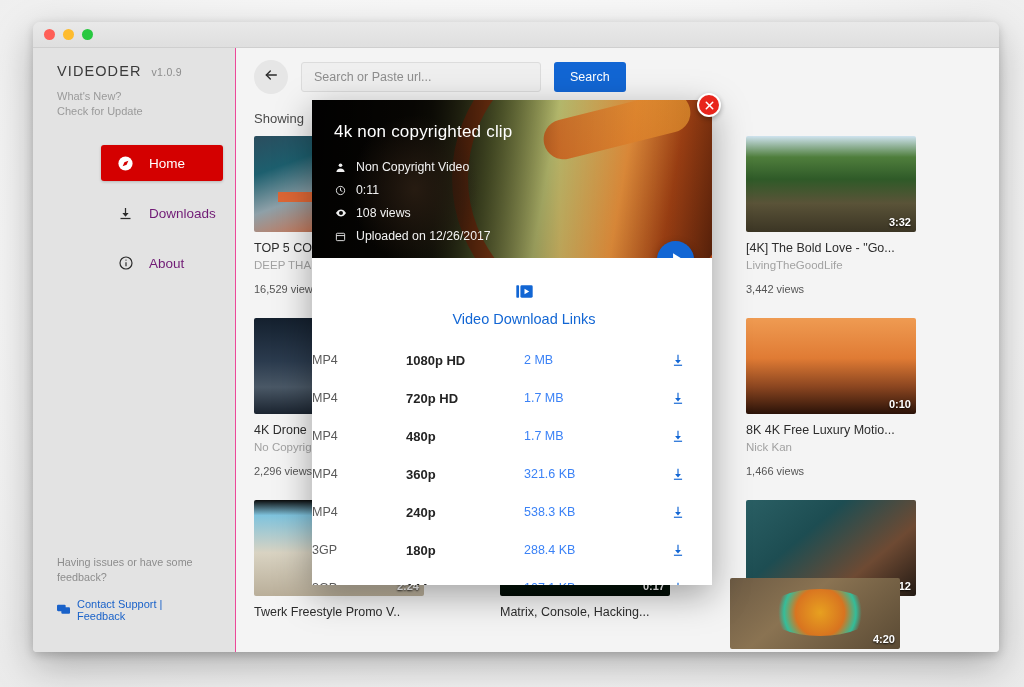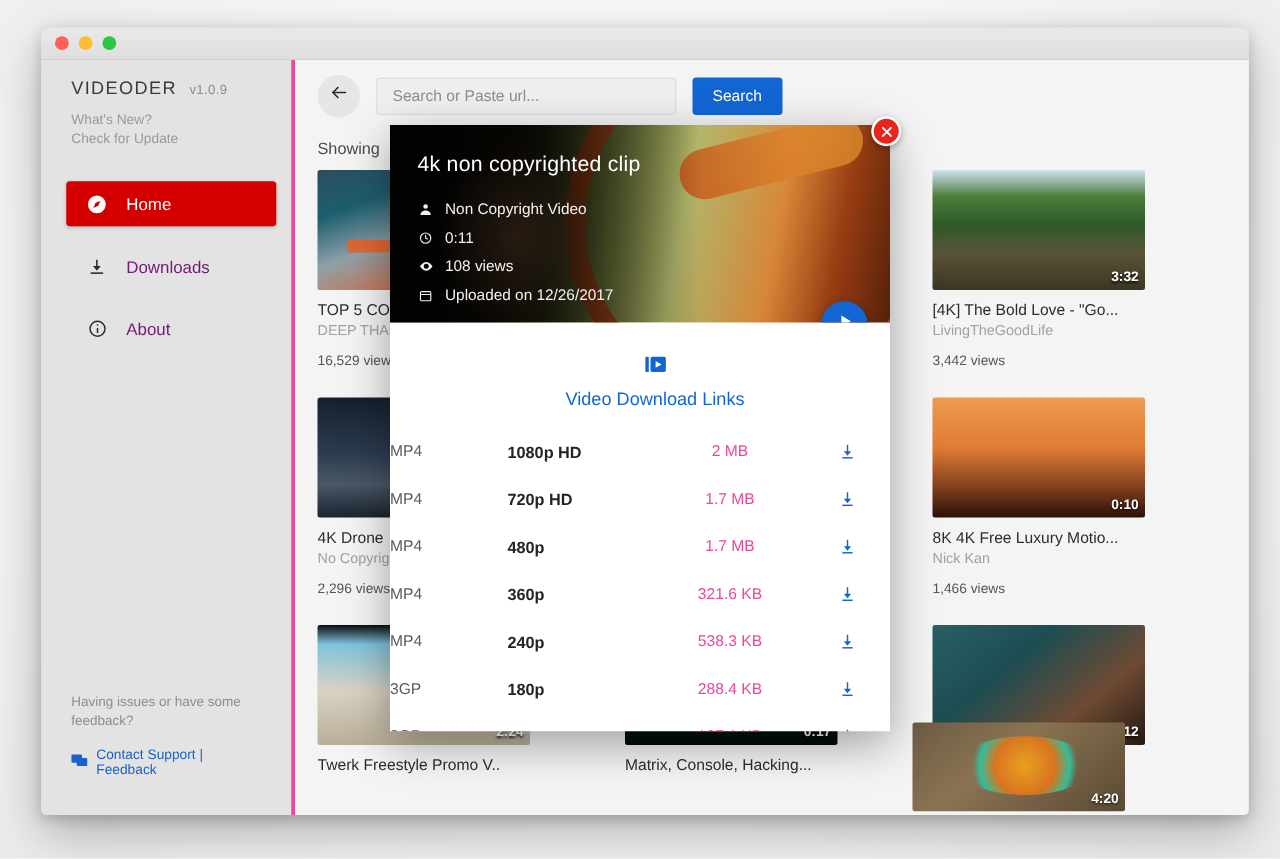--- a/index.html
+++ b/index.html
@@ -36,29 +36,29 @@
   .dot { width: 11px; height: 11px; border-radius: 50%; margin-right: 8px; }
   .dot.red { background: #ff5f57; }
   .dot.yellow { background: #febc2e; }
   .dot.green { background: #28c840; }
 
   .appbody { position: absolute; top: 26px; left: 0; right: 0; bottom: 0; display: flex; }
 
   
   .sidebar {
     width: 203px; background: #e3e3e3; position: relative;
-    border-right: 3px solid #ec4899;
+    border-right: 1px solid #ec4899;
     display: flex; flex-direction: column;
   }
   .brand { padding: 15px 0 0 24px; display: flex; align-items: baseline; gap: 10px; }
   .brand-name { font-size: 14.5px; letter-spacing: 1.1px; color: #3a3a3a; font-weight: 400; }
   .brand-ver { font-size: 10.5px; color: #8c8c8c; letter-spacing: .3px; }
   .sublinks { padding: 10px 0 0 24px; }
   .sublinks div { font-size: 11px; color: #9a9a9a; line-height: 15px; }
-  .navlist { margin-top: 26px; }
+  .navlist { margin-top: 26px; padding-left: 48px; }
   .navitem {
     display: flex; align-items: center; gap: 15px;
     height: 36px; margin: 0 12px 0 20px; padding-left: 16px;
     font-size: 13.5px; color: #701a75; border-radius: 3px; cursor: pointer;
   }
   .navitem + .navitem { margin-top: 14px; }
   .navitem.active { background: #d40000; color: #fff; box-shadow: 0 1px 3px rgba(0,0,0,.2); }
   .navicon { width: 17px; height: 17px; display: flex; align-items: center; justify-content: center; }
   .navicon svg { display: block; }
 
@@ -177,21 +177,21 @@
     display: flex; align-items: center; gap: 9px;
     padding: 26px 0 0 24px; color: #1266d4; font-size: 14.5px; flex-direction: column;
   }
   .dl-table { padding: 14px 0 20px 0; }
   .dl-row {
     display: grid; grid-template-columns: 94px 118px 120px 1fr;
     align-items: center; height: 38px; 
   }
   .dl-ext { font-size: 12.5px; color: #5a5a5a; }
   .dl-q { font-size: 13px; color: #242424; font-weight: bold; text-align: left; }
-  .dl-size { font-size: 12.5px; color: #ec4899; text-align: center; }
+  .dl-size { font-size: 12.5px; color: #3b82f6; text-align: left; }
   .dl-btn { display: flex; justify-content: center; cursor: pointer; }
 </style>
 </head>
 <body>
 
 <div id="root">
   <div class="backdrop"></div>
 
   <div class="window">
 

